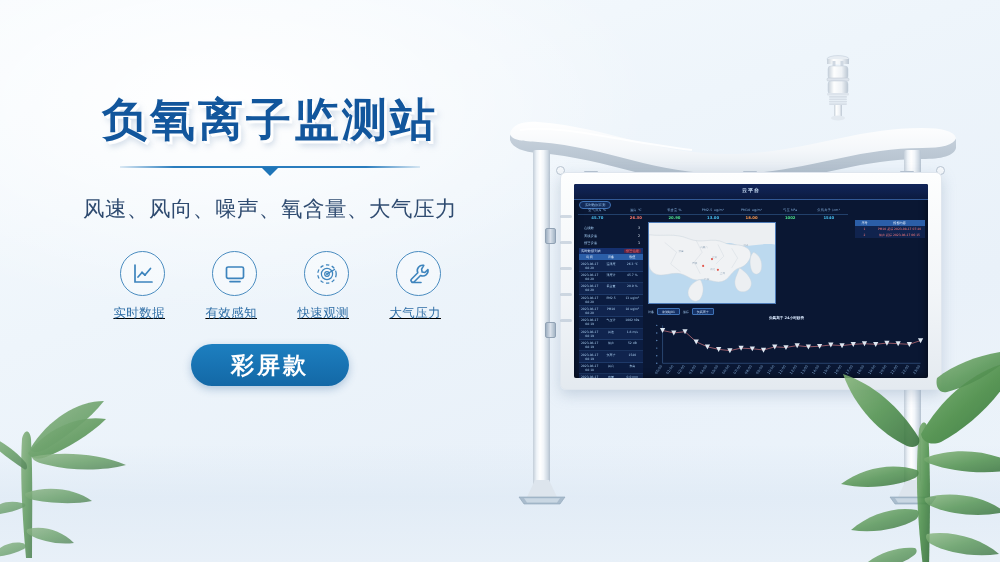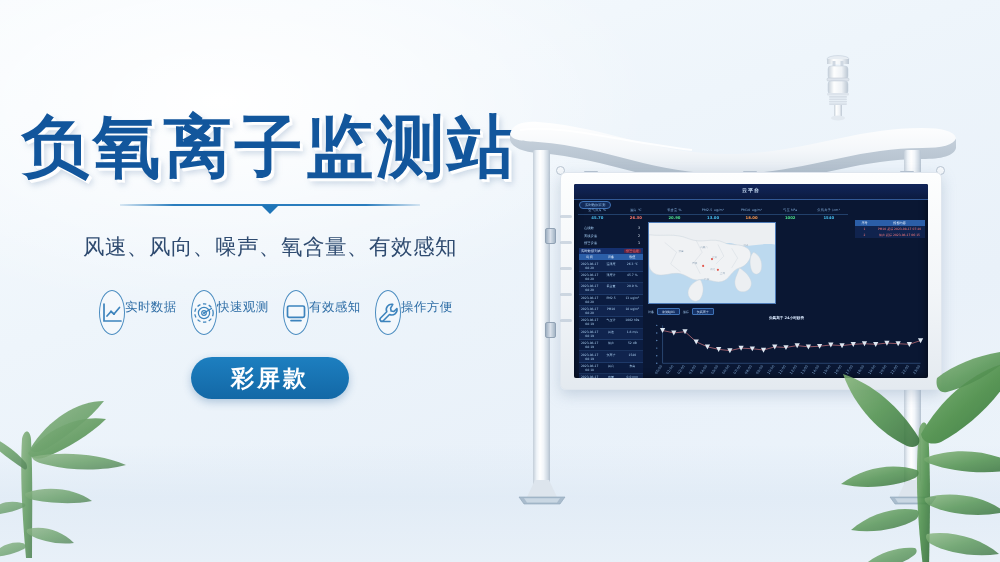--- a/index.html
+++ b/index.html
@@ -37,22 +37,22 @@
   
   .logo-row { display: flex; align-items: center; gap: 9px; height: 42px; }
   .logo-mark { width: 46px; height: 34px; display: block; }
   .logo-text {
     font-size: 31px; font-weight: bold; color: #1f7fc4; letter-spacing: 2px;
     line-height: 1; font-family: "DejaVu Sans", "Liberation Sans", sans-serif;
   }
 
   
   .headline {
-    margin-top: 14px;
-    font-size: 68px; font-weight: bold; letter-spacing: 3px;
+    margin-top: 0;
+    font-size: 45px; font-weight: bold; letter-spacing: 3px;
     color: #12569c; line-height: 1.08;
     font-family: "DejaVu Sans", "Liberation Sans", sans-serif;
     text-shadow:
       2px 2px 0 #ffffff,
       3px 3px 0 rgba(255,255,255,.9),
       4px 5px 6px rgba(120,150,185,.40);
     white-space: nowrap;
   }
 
   
@@ -71,21 +71,21 @@
   
   .subtitle {
     margin-top: 14px; text-align: center;
     font-size: 21.5px; color: #2f4b70; line-height: 1.52; letter-spacing: .5px;
     font-family: "DejaVu Sans", "Liberation Sans", sans-serif;
   }
   .subtitle div { white-space: nowrap; }
 
   
   .features { display: flex; gap: 26px; margin-top: 26px; }
-  .feature { width: 66px; display: flex; align-items: flex-start; }
+  .feature { width: 66px; display: flex; flex-direction: column; align-items: flex-end; text-decoration: underline; }
   .feature .circle {
     width: 45px; height: 45px; border-radius: 50%;
     border: 1.6px solid #4a8cc0;
     display: flex; align-items: center; justify-content: center;
     background: rgba(255,255,255,.35);
   }
   .feature .circle svg { display: block; }
   .feature .flabel {
     margin-top: 9px; font-size: 12.5px; color: #2f6ea6; letter-spacing: .4px;
     white-space: nowrap;
@@ -237,68 +237,68 @@
 
 
     <h1 class="headline">负氧离子监测站</h1>
 
     <div class="divider">
       <div class="line"></div>
       <div class="tri"></div>
     </div>
 
     <div class="subtitle">
-      <div>风速、风向、噪声、氧含量、有效感知</div>
+      <div>风速、风向、噪声、氧含量、大气压力</div>
     </div>
 
     <div class="features">
 
       <div class="feature">
         <div class="circle">
           <svg width="24" height="24" viewBox="0 0 24 24">
             <path d="M4 3 V20 H21" fill="none" stroke="#3d84bd" stroke-width="1.7" stroke-linecap="round"></path>
             <polyline points="7,15 11,10.5 14,13 19.5,6.5" fill="none" stroke="#3d84bd" stroke-width="1.7" stroke-linecap="round" stroke-linejoin="round"></polyline>
             <circle cx="11" cy="10.5" r="1.1" fill="#3d84bd"></circle>
             <circle cx="14" cy="13" r="1.1" fill="#3d84bd"></circle>
           </svg>
         </div>
         <span class="flabel">实时数据</span>
+      </div>
+
+      <div class="feature">
+        <div class="circle">
+          <svg width="24" height="24" viewBox="0 0 24 24">
+            <rect x="3.5" y="5" width="17" height="11.4" rx="1.6" fill="none" stroke="#3d84bd" stroke-width="1.7"></rect>
+            <line x1="7" y1="19.6" x2="17" y2="19.6" stroke="#3d84bd" stroke-width="1.7" stroke-linecap="round"></line>
+          </svg>
+        </div>
+        <span class="flabel">有效感知</span>
       </div>
 
       <div class="feature">
         <div class="circle">
           <svg width="24" height="24" viewBox="0 0 24 24">
             <circle cx="12" cy="12" r="9.2" fill="none" stroke="#3d84bd" stroke-width="1.3" stroke-dasharray="3.4 2.6"></circle>
             <circle cx="12" cy="12" r="5.6" fill="none" stroke="#3d84bd" stroke-width="1.2"></circle>
             <circle cx="12" cy="12" r="2.3" fill="none" stroke="#3d84bd" stroke-width="1.2"></circle>
             <circle cx="12" cy="12" r="1" fill="#3d84bd"></circle>
             <path d="M12 12 L19.5 7.5" stroke="#3d84bd" stroke-width="1.4" stroke-linecap="round"></path>
           </svg>
         </div>
         <span class="flabel">快速观测</span>
       </div>
 
       <div class="feature">
         <div class="circle">
           <svg width="24" height="24" viewBox="0 0 24 24">
-            <rect x="3.5" y="5" width="17" height="11.4" rx="1.6" fill="none" stroke="#3d84bd" stroke-width="1.7"></rect>
-            <line x1="7" y1="19.6" x2="17" y2="19.6" stroke="#3d84bd" stroke-width="1.7" stroke-linecap="round"></line>
-          </svg>
-        </div>
-        <span class="flabel">有效感知</span>
-      </div>
-
-      <div class="feature">
-        <div class="circle">
-          <svg width="24" height="24" viewBox="0 0 24 24">
             <path d="M16.8 3.4 a5.3 5.3 0 0 0 -6.0 7.4 L4.6 17 a1.9 1.9 0 0 0 2.7 2.7 l6.2 -6.2 a5.3 5.3 0 0 0 7.4 -6.0 l-3.0 3.0 l-2.8 -0.5 l-0.5 -2.8 z" fill="none" stroke="#3d84bd" stroke-width="1.6" stroke-linejoin="round"></path>
             <line x1="5" y1="20.5" x2="14" y2="20.5" stroke="#3d84bd" stroke-width="1.6" stroke-linecap="round"></line>
           </svg>
         </div>
-        <span class="flabel">操作方便</span>
+        <span class="flabel">大气压力</span>
       </div>
 
     </div>
 
     <button class="cta">彩屏款</button>
   </div>
 
   <div id="kiosk">
 
     <svg class="canopy" viewBox="0 0 460 95">

